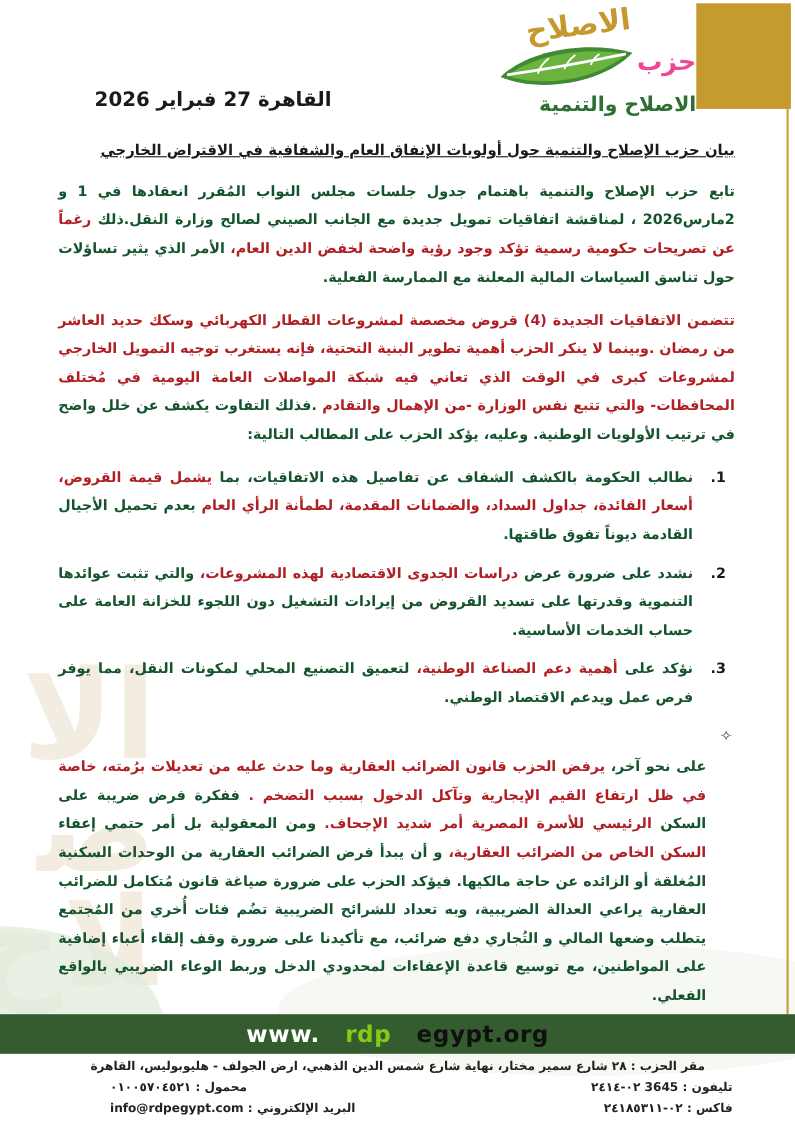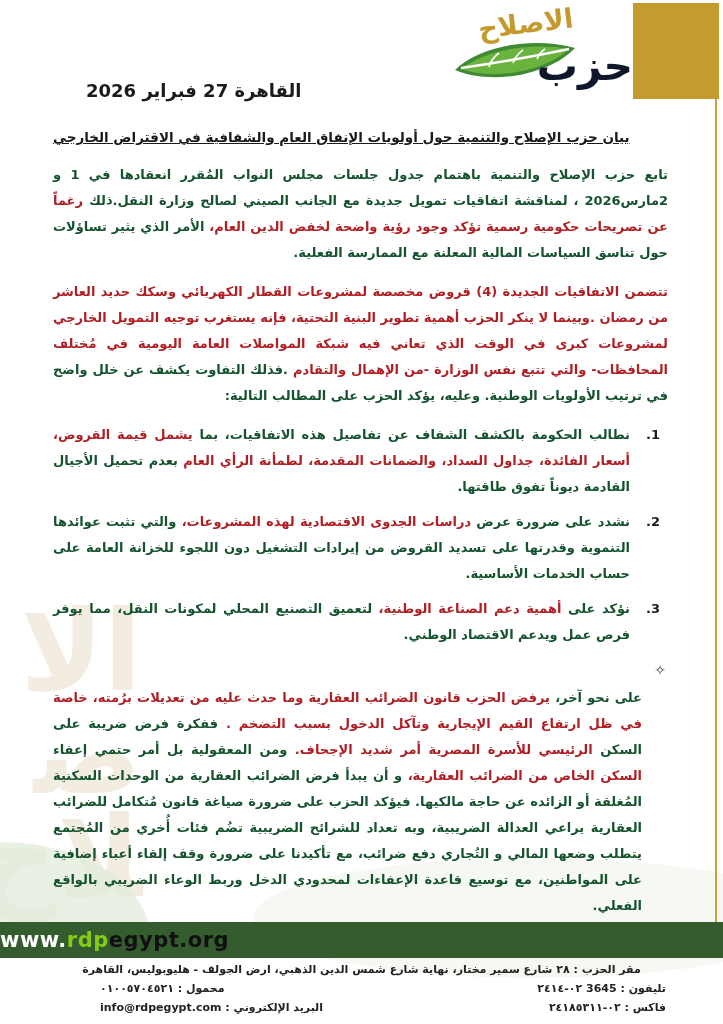--- a/index.html
+++ b/index.html
@@ -25,53 +25,53 @@
   .gold-square{position:absolute;top:3px;right:4px;width:86px;height:96px;background:#c59a2f;z-index:1;}
   .gold-line{position:absolute;top:99px;right:6px;width:2px;height:823px;background:#c7a23c;z-index:1;}
 
   
   .logo{position:absolute;top:6px;right:92px;width:210px;height:110px;z-index:2;direction:rtl;}
   .logo-callig{
     position:absolute;top:2px;right:58px;color:#c5992e;font-weight:bold;font-size:27px;
     transform:rotate(-7deg);letter-spacing:-1px;white-space:nowrap;
   }
   .logo-leaf{position:absolute;top:34px;right:52px;width:128px;height:44px;}
-  .logo-hizb{position:absolute;top:40px;right:-2px;font-size:41px;font-weight:bold;color:#0f172a;line-height:1;}
+  .logo-hizb{position:absolute;top:40px;right:-2px;font-size:23px;font-weight:bold;color:#ec4899;line-height:1;}
   .logo-name{position:absolute;top:79px;right:-2px;font-size:18.5px;font-weight:bold;color:#2d7031;white-space:nowrap;}
 
   
   .date{position:absolute;top:80px;left:86px;font-size:18px;font-weight:bold;direction:ltr;z-index:2;}
 
   
   .content{
     position:absolute;top:124px;right:55px;left:53px;z-index:2;
     direction:rtl;font-size:13px;font-weight:bold;line-height:26px;
   }
   .title{
-    text-align:left;text-decoration:underline;font-size:13.5px;
+    text-align:right;text-decoration:underline;font-size:13.5px;
     margin-bottom:12px;white-space:nowrap;
   }
   .para{text-align:justify;margin:0 0 13px 0;}
   .sb{color:#14532d;}
   .sr{color:#b01f24;}
   .demand{display:flex;margin:0 0 9px 0;}
   .d-num{flex:0 0 30px;padding-right:8px;}
   .d-text{flex:1;text-align:justify;}
   .star-para{display:flex;margin:3px 0 12px 0;}
   .s-bullet{flex:0 0 24px;padding-right:2px;color:#54403a;font-size:14px;}
   .s-text{flex:1;text-align:justify;margin-top:28px;}
   .signoff{display:flex;margin-right:8px;margin-top:4px;}
   .signoff .s-bullet{flex:0 0 22px;}
   .signoff-text{font-weight:bold;}
 
   
   .footer-band{
     position:absolute;top:922px;left:0;width:723px;height:36px;background:#345c2e;z-index:3;
-    display:flex;align-items:center;justify-content:flex-start;direction:ltr;
-    font-size:21px;font-weight:bold;letter-spacing:.5px;
+    display:flex;align-items:center;justify-content:center;direction:ltr;
+    font-size:21px;font-weight:bold;letter-spacing:.5px;gap:23px;
   }
   .url-www{color:#ffffff;}
   .url-mid{color:#84cc16;}
   .url-rest{color:#101010;}
   .contact{
     position:absolute;top:963px;left:0;right:0;z-index:3;direction:rtl;
     font-size:11px;font-weight:bold;color:#222;
   }
   .addr{text-align:center;padding:0 76px;}
   .contact-row{
@@ -94,20 +94,21 @@
 
   <div class="logo">
     <div class="logo-callig">الاصلاح</div>
     <svg class="logo-leaf" viewBox="0 0 128 44" xmlns="http://www.w3.org/2000/svg">
       <path d="M4 30 C 28 6, 82 -4, 124 8 C 100 34, 42 46, 4 30 Z" fill="#3f8a33"></path>
       <path d="M10 29 C 34 10, 80 2, 118 9 C 96 30, 46 41, 10 29 Z" fill="#6ab33e"></path>
       <path d="M10 28 C 46 23, 84 16, 118 9" stroke="#ffffff" stroke-width="2.5" fill="none"></path>
       <path d="M38 27 C 40 20, 44 16, 48 13 M62 23 C 64 17, 68 13, 72 10 M86 19 C 88 14, 91 11, 94 9" stroke="#ffffff" stroke-width="1.6" fill="none"></path>
     </svg>
     <div class="logo-hizb">حزب</div>
+    <div class="logo-name">الاصلاح والتنمية</div>
   </div>
 
   <div class="date">القاهرة 27 فبراير 2026</div>
 
   <div class="content">
     <div class="title">بيان حزب الإصلاح والتنمية حول أولويات الإنفاق العام والشفافية في الاقتراض الخارجي</div>
 
     <p class="para"><span class="sb">تابع حزب الإصلاح والتنمية باهتمام جدول جلسات مجلس النواب المُقرر انعقادها في 1 و 2مارس2026 ، لمناقشة اتفاقيات تمويل جديدة مع الجانب الصيني لصالح وزارة النقل.ذلك </span><span class="sr">رغماً عن تصريحات حكومية رسمية تؤكد وجود رؤية واضحة لخفض الدين العام،</span><span class="sb"> الأمر الذي يثير تساؤلات حول تناسق السياسات المالية المعلنة مع الممارسة الفعلية.</span></p>
 
     <p class="para"><span class="sr">تتضمن الاتفاقيات الجديدة (4) قروض مخصصة لمشروعات القطار الكهربائي وسكك حديد العاشر من رمضان .وبينما لا ينكر الحزب أهمية تطوير البنية التحتية، فإنه يستغرب توجيه التمويل الخارجي لمشروعات كبرى في الوقت الذي تعاني فيه شبكة المواصلات العامة اليومية في مُختلف المحافظات- والتي تتبع نفس الوزارة -من الإهمال والتقادم</span><span class="sb"> .فذلك التفاوت يكشف عن خلل واضح في ترتيب الأولويات الوطنية. وعليه، يؤكد الحزب على المطالب التالية:</span></p>

